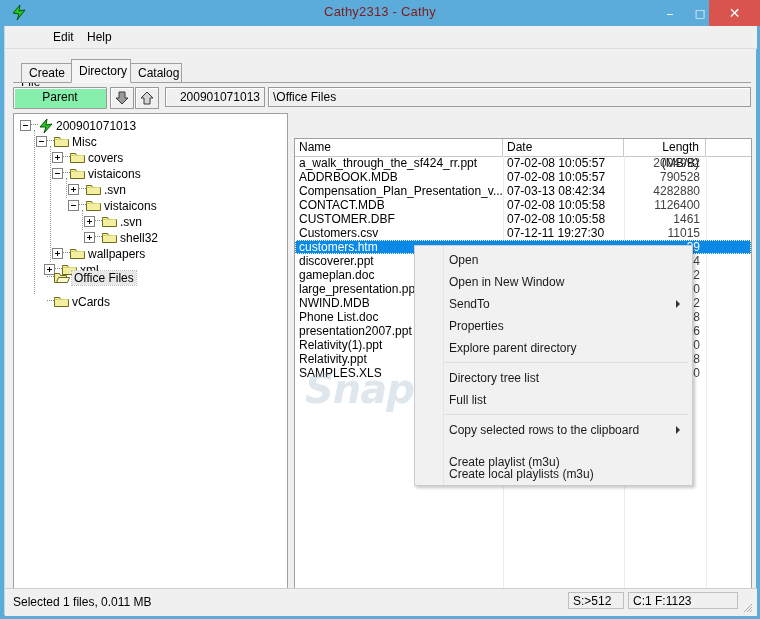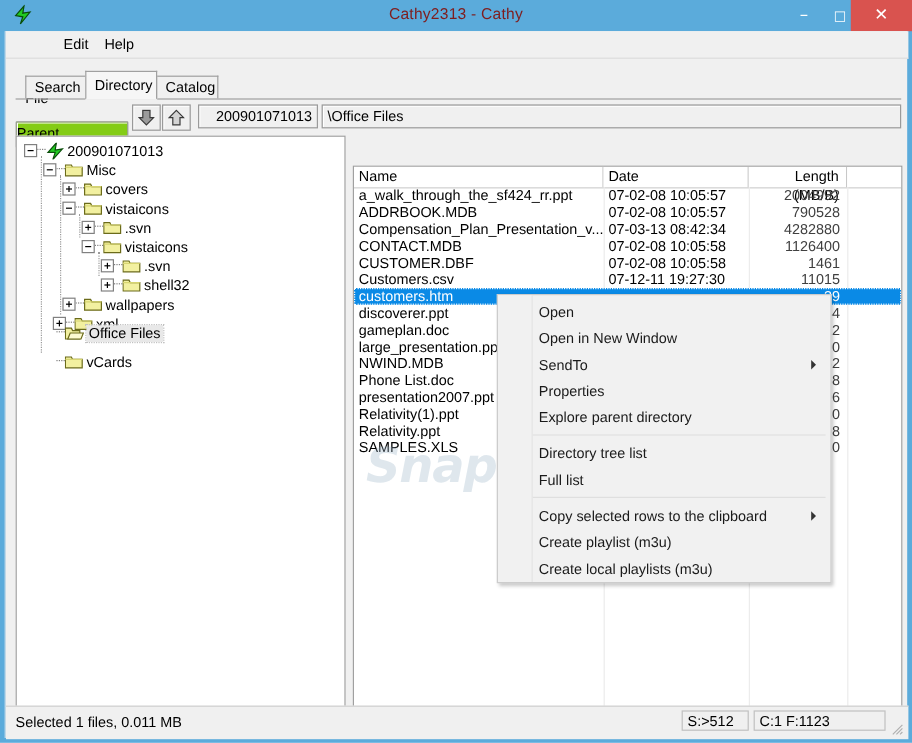--- a/index.html
+++ b/index.html
@@ -141,27 +141,27 @@
   }
 
   
   #toolbar {
     position: absolute;
     left: 0; top: 59px;
     width: 752px; height: 28px;
   }
   #parent-btn {
     position: absolute;
-    left: 8px; top: 16px;
+    left: 8px; top: 2px;
     width: 92px; height: 20px;
-    background: #84cc16;
+    background: #86efac;
     border: 1px solid #9a9a9a;
     border-radius: 1px;
     font-size: 12px;
-    text-align: left;
+    text-align: center;
     line-height: 19px;
     color: #000;
     cursor: default;
     box-shadow: inset 1px 1px 0 #ffffff;
   }
   .arrow-btn {
     position: absolute;
     top: 2px;
     width: 22px; height: 20px;
     background: #f0f0f0;
@@ -486,21 +486,21 @@
 
   <div id="client">
 
     <div id="menubar">
       <div class="menu-item" id="menu-file">File</div>
       <div class="menu-item" id="menu-edit">Edit</div>
       <div class="menu-item" id="menu-help">Help</div>
     </div>
 
     <div id="tabstrip">
-      <div class="tab" id="tab-search">Search</div>
+      <div class="tab" id="tab-search">Create</div>
       <div class="tab active" id="tab-directory">Directory</div>
       <div class="tab" id="tab-catalog">Catalog</div>
     </div>
     <div id="tabline"></div>
 
     <div id="toolbar">
       <div id="parent-btn">Parent</div>
       <div class="arrow-btn" id="btn-down">
         <svg width="14" height="14" viewBox="0 0 14 14">
           <polygon points="4,1 10,1 10,7 13,7 7,13 1,7 4,7" fill="#9b9b9b" stroke="#3a3a3a" stroke-width="1"></polygon>
@@ -706,21 +706,21 @@
           <span class="ctx-label">Directory tree list</span>
         </div>
         <div class="ctxitem" style="top: 143px;">
           <span class="ctx-label">Full list</span>
         </div>
         <div class="ctxsep" style="top: 168px;"></div>
         <div class="ctxitem" style="top: 173px;">
           <span class="ctx-label">Copy selected rows to the clipboard</span>
           <span class="ctxsub"></span>
         </div>
-        <div class="ctxitem" style="top: 195px;">
+        <div class="ctxitem" style="top: 205px;">
           <span class="ctx-label">Create playlist (m3u)</span>
         </div>
         <div class="ctxitem" style="top: 217px;">
           <span class="ctx-label">Create local playlists (m3u)</span>
         </div>
       </div>
 
   </div>
 </div>
 

